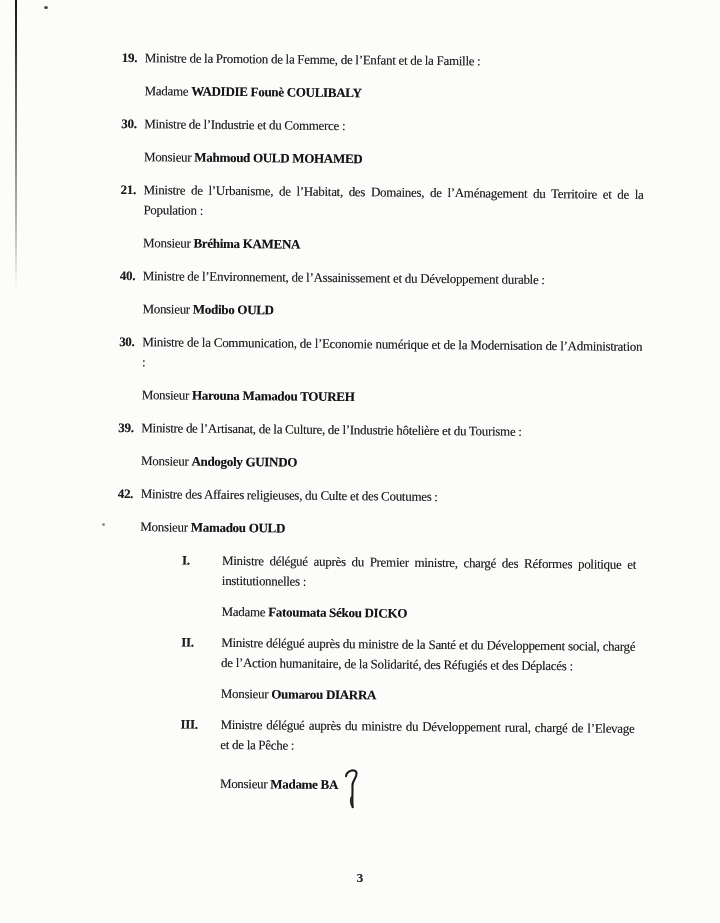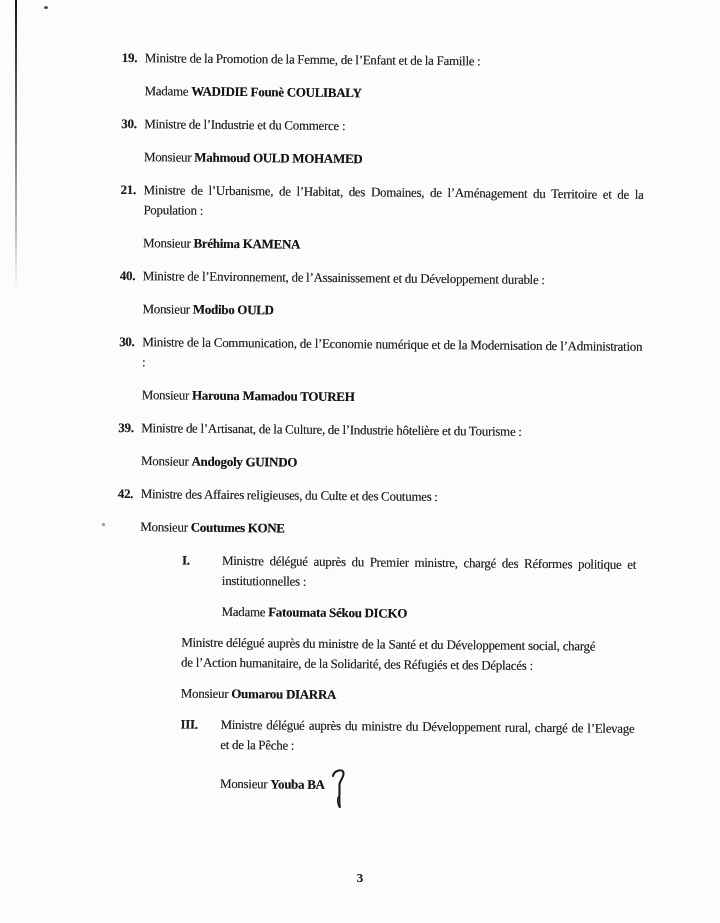--- a/index.html
+++ b/index.html
@@ -95,44 +95,45 @@
     <div class="body">
       <p class="title">Ministre de l’Artisanat, de la Culture, de l’Industrie hôtelière et du Tourisme :</p>
       <p class="name"><span>Monsieur</span> <b>Andogoly GUINDO</b></p>
     </div>
   </div>
 
   <div class="m-item">
     <div class="num">42.</div>
     <div class="body">
       <p class="title">Ministre des Affaires religieuses, du Culte et des Coutumes :</p>
-      <p class="name"><span>Monsieur</span> <b>Coutumes KONE</b></p>
+      <p class="name"><span>Monsieur</span> <b>Mamadou OULD</b></p>
     </div>
   </div>
 
   <div class="d-item">
     <div class="num">I.</div>
     <div class="body">
       <p class="title">Ministre délégué auprès du Premier ministre, chargé des Réformes politique et institutionnelles :</p>
       <p class="name"><span>Madame</span> <b>Fatoumata Sékou DICKO</b></p>
     </div>
   </div>
 
   <div class="d-item">
+    <div class="num">II.</div>
     <div class="body">
       <p class="title">Ministre délégué auprès du ministre de la Santé et du Développement social, chargé de l’Action humanitaire, de la Solidarité, des Réfugiés et des Déplacés :</p>
       <p class="name"><span>Monsieur</span> <b>Oumarou DIARRA</b></p>
     </div>
   </div>
 
   <div class="d-item">
     <div class="num">III.</div>
     <div class="body">
       <p class="title">Ministre délégué auprès du ministre du Développement rural, chargé de l’Elevage et de la Pêche :</p>
-      <p class="name"><span>Monsieur</span> <b>Youba BA</b><span class="sig"><svg width="18" height="42" viewBox="0 0 18 42" aria-hidden="true">
+      <p class="name"><span>Monsieur</span> <b>Madame BA</b><span class="sig"><svg width="18" height="42" viewBox="0 0 18 42" aria-hidden="true">
               <path d="M3 9 C4 3 13 1 13.5 6 C14 11 9 13 9.5 19 C10 26 9 33 10 40" fill="none" stroke="#1b1b1b" stroke-width="2.1" stroke-linecap="round"></path>
               <path d="M10 40 C8 37 7.5 33 8.5 30" fill="none" stroke="#1b1b1b" stroke-width="1.6" stroke-linecap="round"></path>
             </svg></span></p>
     </div>
   </div>
 
 </div>
 
 <div class="pagenum">3</div>
 

